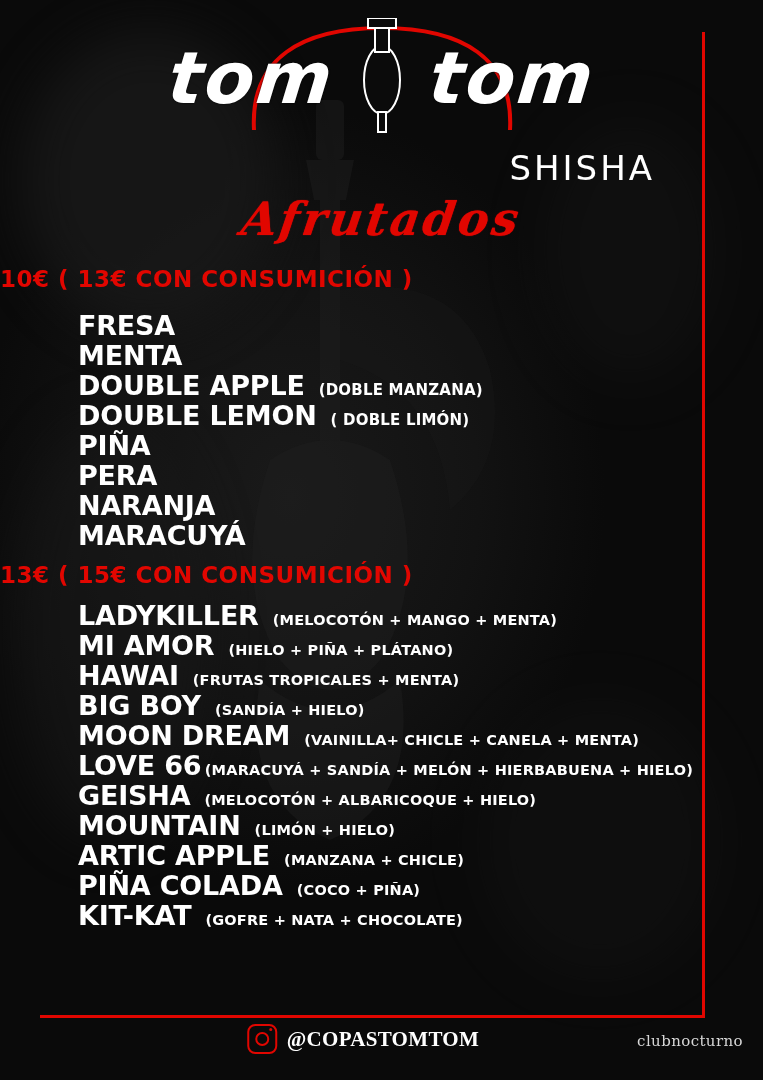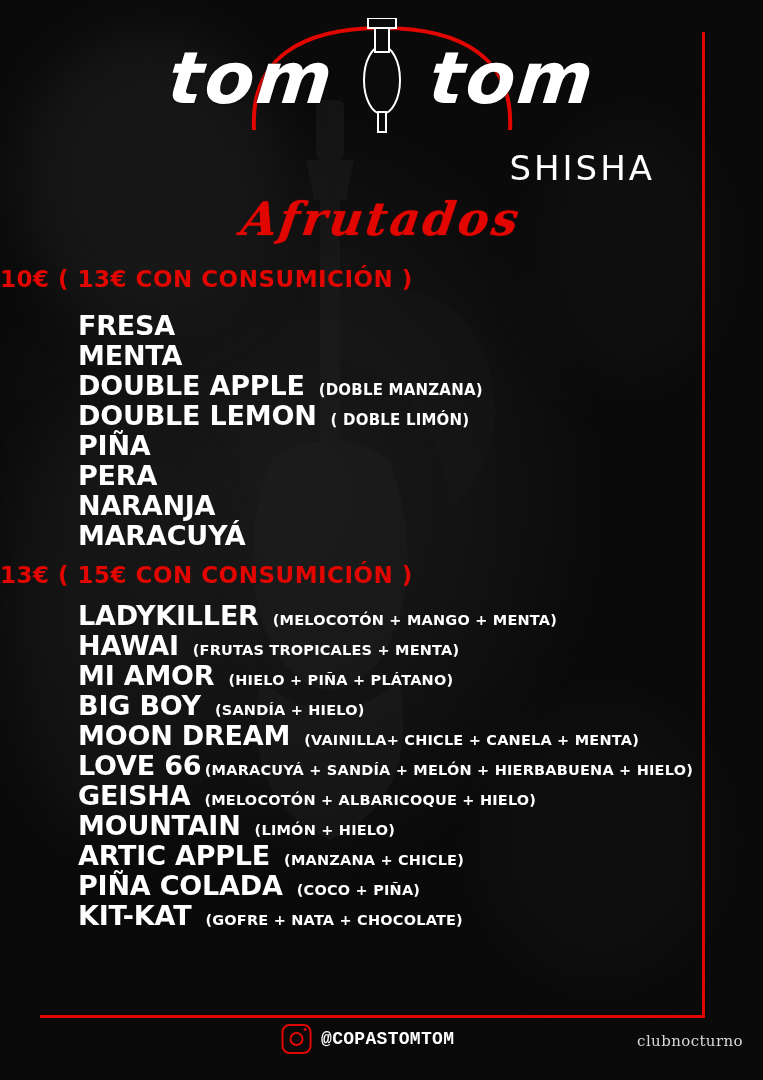--- a/index.html
+++ b/index.html
@@ -226,23 +226,23 @@
   }
   .insta-icon::before {
     content: "";
     position: absolute;
     right: 3px; top: 2px;
     width: 3px; height: 3px;
     background: #e10600;
     border-radius: 50%;
   }
   .insta-handle {
-    font-family: Liberation Mono, monospace;
-    font-weight: 700;
-    font-size: 18px;
+    font-family: Liberation Serif, serif;
+    font-weight: 700;
+    font-size: 21px;
     color: #ffffff;
     letter-spacing: .3px;
     text-align: right;
   }
   .watermark {
     position: absolute;
     right: 20px;
     top: 12px;
     font-family: "DejaVu Serif", serif;
     font-size: 15px;
@@ -333,26 +333,26 @@
     </div>
 
     <div class="price-head price-head-2">13€ ( 15€ CON CONSUMICIÓN )</div>
 
     <div class="list list-2">
       <div class="item">
         <span class="item-name">LADYKILLER</span>
         <span class="item-desc">(MELOCOTÓN + MANGO + MENTA)</span>
       </div>
       <div class="item">
+        <span class="item-name">MI AMOR</span>
+        <span class="item-desc">(HIELO + PIÑA + PLÁTANO)</span>
+      </div>
+      <div class="item">
         <span class="item-name">HAWAI</span>
         <span class="item-desc">(FRUTAS TROPICALES + MENTA)</span>
-      </div>
-      <div class="item">
-        <span class="item-name">MI AMOR</span>
-        <span class="item-desc">(HIELO + PIÑA + PLÁTANO)</span>
       </div>
       <div class="item">
         <span class="item-name">BIG BOY</span>
         <span class="item-desc">(SANDÍA + HIELO)</span>
       </div>
       <div class="item">
         <span class="item-name">MOON DREAM</span>
         <span class="item-desc">(VAINILLA+ CHICLE + CANELA + MENTA)</span>
       </div>
       <div class="item">

